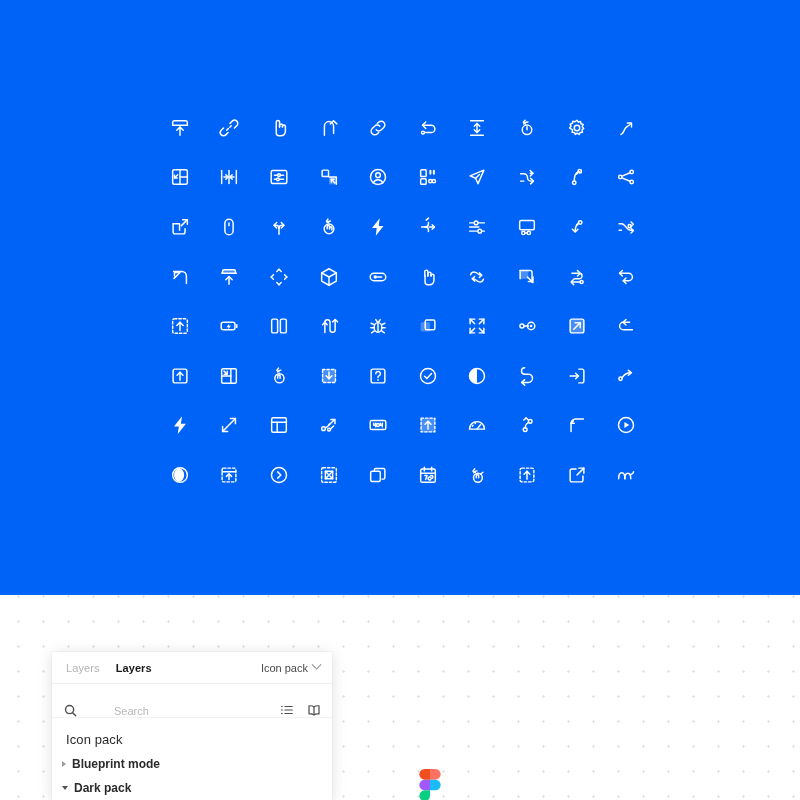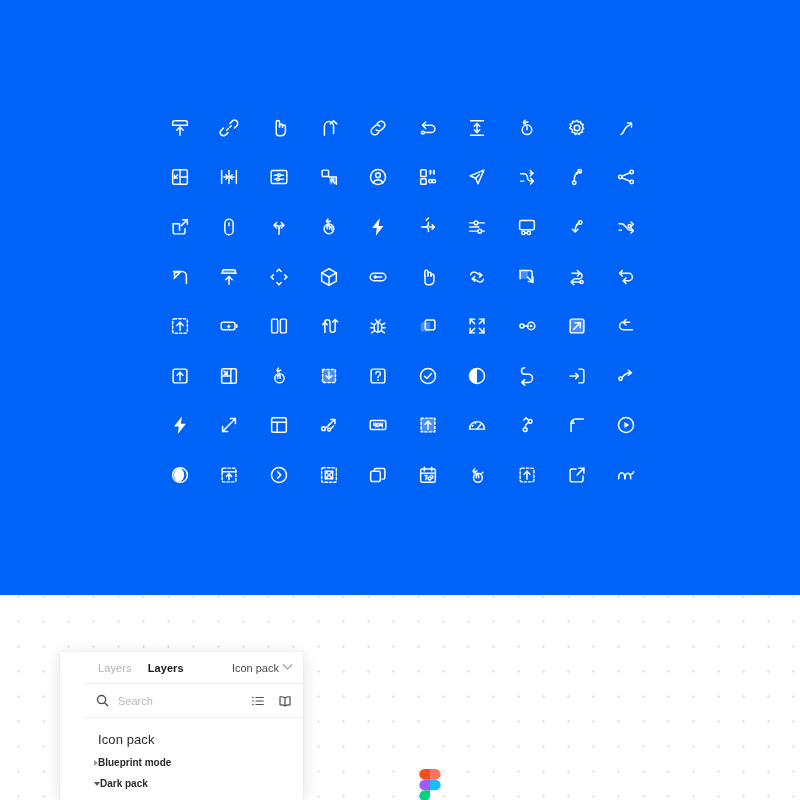--- a/index.html
+++ b/index.html
@@ -53,26 +53,25 @@
     stroke-linejoin:round;
     fill:none;
   }
   .icon-cell svg .fillw { fill:#ffffff; stroke:none; }
   .icon-cell svg .shade { fill:rgba(255,255,255,0.28); stroke:none; }
   .icon-cell svg .dash { stroke-dasharray:2.6 2.2; }
 
   
   #assets-panel {
     position:absolute;
-    left:60px; top:652px;
-    width:243px; height:148px;
+    left:52px; top:652px;
+    width:280px; height:148px;
     background:#ffffff;
     box-shadow:0 2px 14px rgba(0,0,0,0.13), 0 0 0 0.5px rgba(0,0,0,0.05);
     overflow:hidden;
-    padding-left:24px;
   }
   #panel-tabs {
     height:32px;
     display:flex;
     align-items:center;
     padding:0 14px;
     border-bottom:1px solid #eeeeee;
     position:relative;
   }
   .tab {
@@ -94,24 +93,25 @@
   #doc-select .chev {
     width:7px; height:7px;
     border-right:1.1px solid #8a8a8a;
     border-bottom:1.1px solid #8a8a8a;
     transform:rotate(45deg) translate(-2px,-2px);
   }
 
   #search-row {
     height:34px;
     display:flex;
-    align-items:center;
+    align-items:flex-end;
     padding:0 12px;
     border-bottom:1px solid #f2f2f2;
     position:relative;
+    gap:28px;
   }
   #search-icon { width:13px; height:13px; flex:none; }
   #search-icon circle, #search-icon line {
     fill:none; stroke:#4d4d4d; stroke-width:1.5; stroke-linecap:round;
   }
   #search-input {
     border:none; outline:none;
     font-family:"Liberation Sans", sans-serif;
     font-size:11px;
     color:#333;
@@ -133,22 +133,23 @@
 
   #pack-title {
     font-size:13px;
     color:#2b2b2b;
     padding:14px 14px 0 14px;
     letter-spacing:0.1px;
   }
   .mode-row {
     display:flex;
     align-items:center;
+    gap:6px;
     padding:10px 14px 0 10px;
-    font-size:10px;
+    font-size:12px;
     font-weight:bold;
     color:#2b2b2b;
   }
   .tri {
     width:0; height:0; flex:none;
   }
   .tri.collapsed {
     border-left:4px solid #9a9a9a;
     border-top:3.2px solid transparent;
     border-bottom:3.2px solid transparent;

